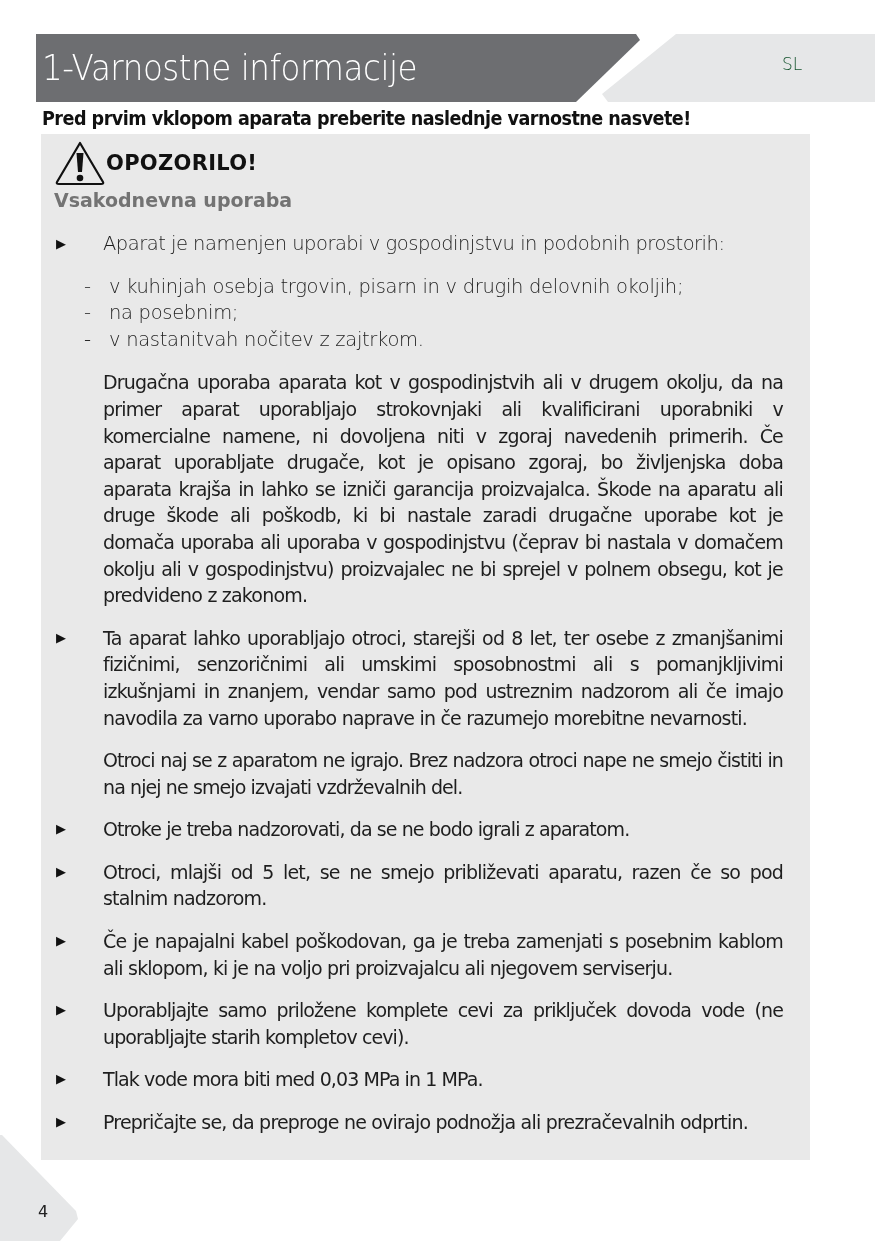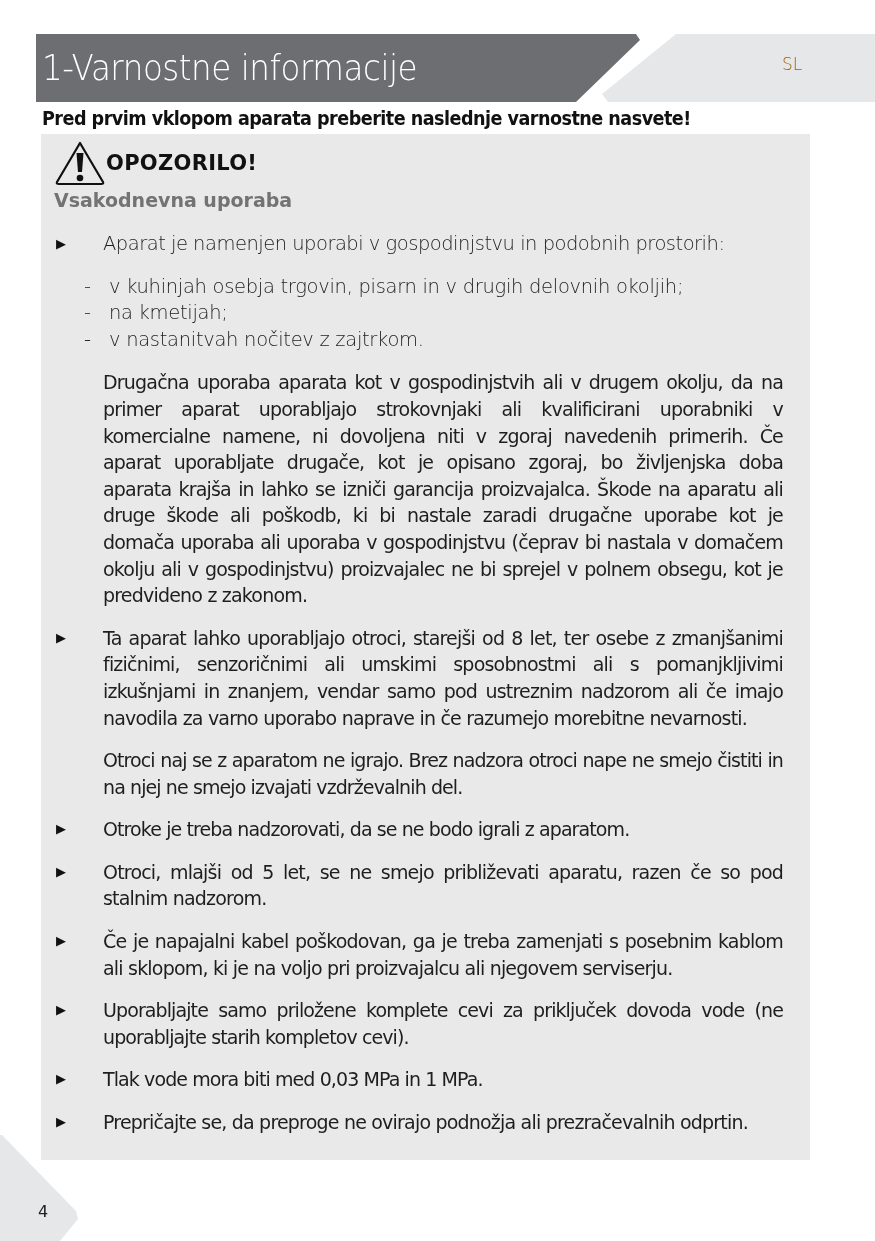--- a/index.html
+++ b/index.html
@@ -17,21 +17,21 @@
       font-family: "DejaVu Sans", sans-serif; font-weight: 200; font-size: 35px;
       color: #ffffff; letter-spacing: -0.5px; white-space: nowrap;
       transform: scaleX(0.93); transform-origin: left center;
     }
     .header-light {
       position: absolute; left: 598px; top: 34px; width: 277px; height: 68px;
       background: #e6e7e8;
       clip-path: polygon(78px 0, 277px 0, 277px 68px, 10px 68px, 4px 60px);
     }
     .lang-code {
-      position: absolute; left: 782px; top: 54px; font-size: 17px; color: #a16207;
+      position: absolute; left: 782px; top: 54px; font-size: 17px; color: #14532d;
       font-weight: 300;
     }
     .intro {
       position: absolute; left: 42px; top: 106px; font-size: 20px; font-weight: bold;
       color: #111111; white-space: nowrap; letter-spacing: -0.6px;
       transform: scaleX(0.88); transform-origin: left center;
     }
     .box {
       position: absolute; left: 41px; top: 134px; width: 769px; height: 1026px;
       background: #e9e9e9;
@@ -83,21 +83,21 @@
   <span class="warn-title">OPOZORILO!</span>
 </div>
 
 <div class="section-head">Vsakodnevna uporaba</div>
 
 <div class="content">
   <div class="item">
     <span class="bullet">▶</span>
     <p class="narrow" style="font-weight:300;">Aparat je namenjen uporabi v gospodinjstvu in podobnih prostorih:</p>
     <div class="sub" style="margin-left:-33px;"><span class="dash">-</span><span>v kuhinjah osebja trgovin, pisarn in v drugih delovnih okoljih;</span></div>
-    <div class="sub" style="margin-left:-33px;"><span class="dash">-</span><span>na kmetijah;</span></div>
+    <div class="sub" style="margin-left:-33px;"><span class="dash">-</span><span>na posebnim;</span></div>
     <div class="sub" style="margin-left:-33px;"><span class="dash">-</span></div>
     <div class="sub" style="margin-left:-33px;"><span class="dash">-</span><span>v nastanitvah nočitev z zajtrkom.</span></div>
     <p class="justify">Drugačna uporaba aparata kot v gospodinjstvih ali v drugem okolju, da na primer aparat uporabljajo strokovnjaki ali kvalificirani uporabniki v komercialne namene, ni dovoljena niti v zgoraj navedenih primerih. Če aparat uporabljate drugače, kot je opisano zgoraj, bo življenjska doba aparata krajša in lahko se izniči garancija proizvajalca. Škode na aparatu ali druge škode ali poškodb, ki bi nastale zaradi drugačne uporabe kot je domača uporaba ali uporaba v gospodinjstvu (čeprav bi nastala v domačem okolju ali v gospodinjstvu) proizvajalec ne bi sprejel v polnem obsegu, kot je predvideno z zakonom.</p>
   </div>
   <div class="item">
     <span class="bullet">▶</span>
     <p class="justify">Ta aparat lahko uporabljajo otroci, starejši od 8 let, ter osebe z zmanjšanimi fizičnimi, senzoričnimi ali umskimi sposobnostmi ali s pomanjkljivimi izkušnjami in znanjem, vendar samo pod ustreznim nadzorom ali če imajo navodila za varno uporabo naprave in če razumejo morebitne nevarnosti.</p>
     <p class="condensed">Otroci naj se z aparatom ne igrajo. Brez nadzora otroci nape ne smejo čistiti in na njej ne smejo izvajati vzdrževalnih del.</p>
   </div>
   <div class="item">

